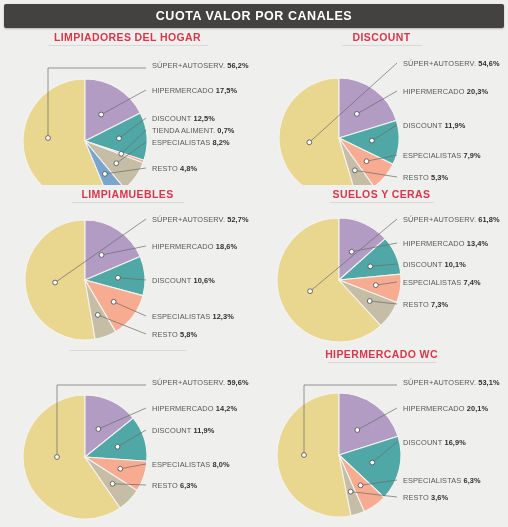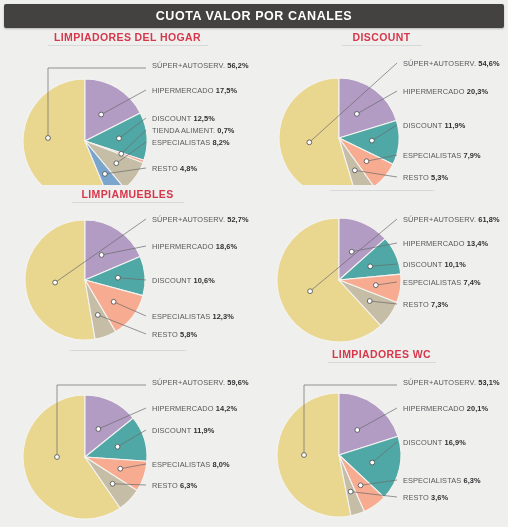--- a/index.html
+++ b/index.html
@@ -136,21 +136,21 @@
         <text x="152" y="98" class="lbl"><tspan>DISCOUNT </tspan><tspan class="val">10,6%</tspan></text>
         <path d="M 113.65226848051657 116.79558466571605 L 146 131" class="leader"></path>
         <circle cx="113.65226848051657" cy="116.79558466571605" r="2.4" class="dot"></circle>
         <text x="152" y="134" class="lbl"><tspan>ESPECIALISTAS </tspan><tspan class="val">12,3%</tspan></text>
         <path d="M 97.82071674209203 129.9208995047241 L 146 149" class="leader"></path>
         <circle cx="97.82071674209203" cy="129.9208995047241" r="2.4" class="dot"></circle>
         <text x="152" y="152" class="lbl"><tspan>RESTO </tspan><tspan class="val">5,8%</tspan></text>
       </svg>
     </div>
     <div class="panel">
-      <div class="panel-title"><span class="rule" style="width: 104px;"></span></div>
+      <div class="panel-title"><span>SUELOS Y CERAS</span><span class="rule" style="width: 104px;"></span></div>
       <svg width="253" height="160" viewBox="0 0 253 160" class="chart-svg">
         <g>
           <path d="M 84 95 L 84 33 A 62 62 0 1 0 125.8706341035035 140.7258132762068 Z" fill="#e9d68f" class="slice"></path>
           <path d="M 84 95 L 84 33 A 62 62 0 0 1 130.2483510162993 53.7072642190764 Z" fill="#b29cc4" class="slice"></path>
           <path d="M 84 95 L 130.2483510162993 53.7072642190764 A 62 62 0 0 1 145.72484180539095 89.16528457425211 Z" fill="#50a8a6" class="slice"></path>
           <path d="M 84 95 L 145.72484180539095 89.16528457425211 A 62 62 0 0 1 141.7884089724091 117.46107273568182 Z" fill="#f7ab90" class="slice"></path>
           <path d="M 84 95 L 141.7884089724091 117.46107273568182 A 62 62 0 0 1 125.87063410350353 140.72581327620676 Z" fill="#c6bda6" class="slice"></path>
         </g>
         <path d="M 55.105795513795464 106.23053636784093 L 142 34" class="leader"></path>
         <circle cx="55.105795513795464" cy="106.23053636784093" r="2.4" class="dot"></circle>
@@ -190,21 +190,21 @@
         <text x="152" y="88" class="lbl"><tspan>DISCOUNT </tspan><tspan class="val">11,9%</tspan></text>
         <path d="M 120.30637659363896 123.71749853117734 L 146 119" class="leader"></path>
         <circle cx="120.30637659363896" cy="123.71749853117734" r="2.4" class="dot"></circle>
         <text x="152" y="122" class="lbl"><tspan>ESPECIALISTAS </tspan><tspan class="val">8,0%</tspan></text>
         <path d="M 112.60477488601698 138.75088790100855 L 146 140" class="leader"></path>
         <circle cx="112.60477488601698" cy="138.75088790100855" r="2.4" class="dot"></circle>
         <text x="152" y="143" class="lbl"><tspan>RESTO </tspan><tspan class="val">6,3%</tspan></text>
       </svg>
     </div>
     <div class="panel">
-      <div class="panel-title"><span>LIMPIADORES WC</span><span class="rule" style="width: 108px;"></span></div>
+      <div class="panel-title"><span>HIPERMERCADO WC</span><span class="rule" style="width: 108px;"></span></div>
       <svg width="253" height="182" viewBox="0 0 253 182" class="chart-svg">
         <g>
           <path d="M 84 110 L 84 48 A 62 62 0 1 0 96.00006701915339 170.8276120814867 Z" fill="#e9d68f" class="slice"></path>
           <path d="M 84 110 L 84 48 A 62 62 0 0 1 143.08471917406757 91.21181328276802 Z" fill="#b29cc4" class="slice"></path>
           <path d="M 84 110 L 143.08471917406757 91.21181328276802 A 62 62 0 0 1 129.1960549001275 152.4419205675787 Z" fill="#50a8a6" class="slice"></path>
           <path d="M 84 110 L 129.1960549001275 152.4419205675787 A 62 62 0 0 1 109.33624263365363 166.58687841901718 Z" fill="#f7ab90" class="slice"></path>
           <path d="M 84 110 L 109.33624263365363 166.58687841901718 A 62 62 0 0 1 96.0000670191533 170.82761208148673 Z" fill="#c6bda6" class="slice"></path>
         </g>
         <path d="M 49 110 L 49 40 L 142 40" class="leader"></path>
         <circle cx="49" cy="110" r="2.4" class="dot"></circle>

